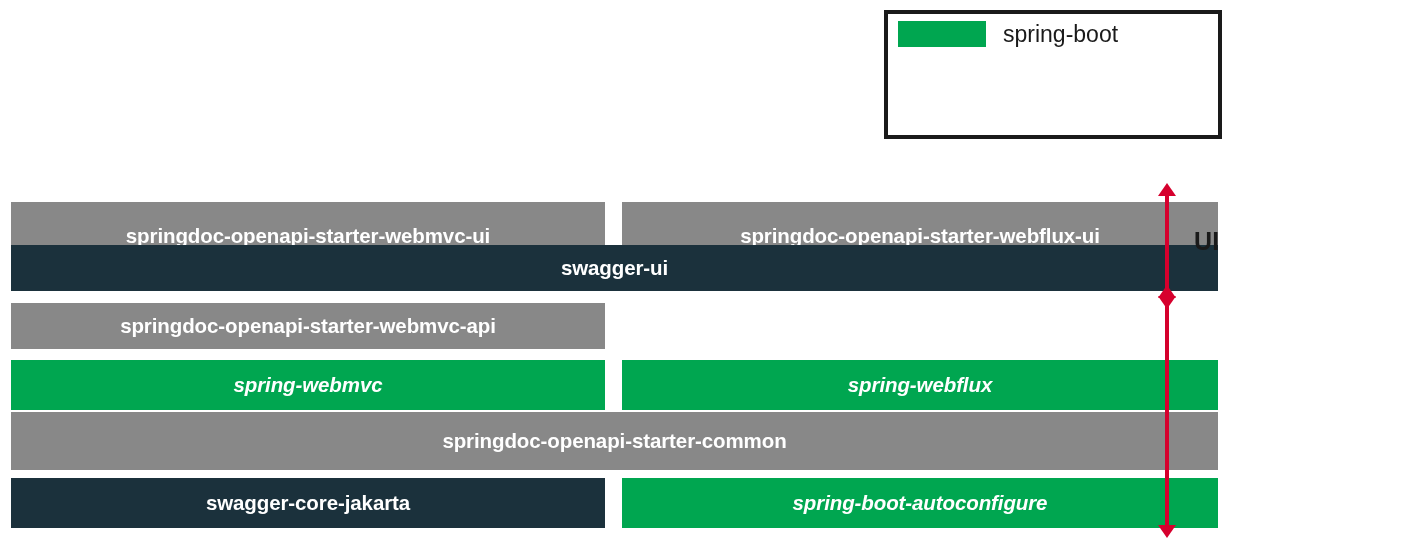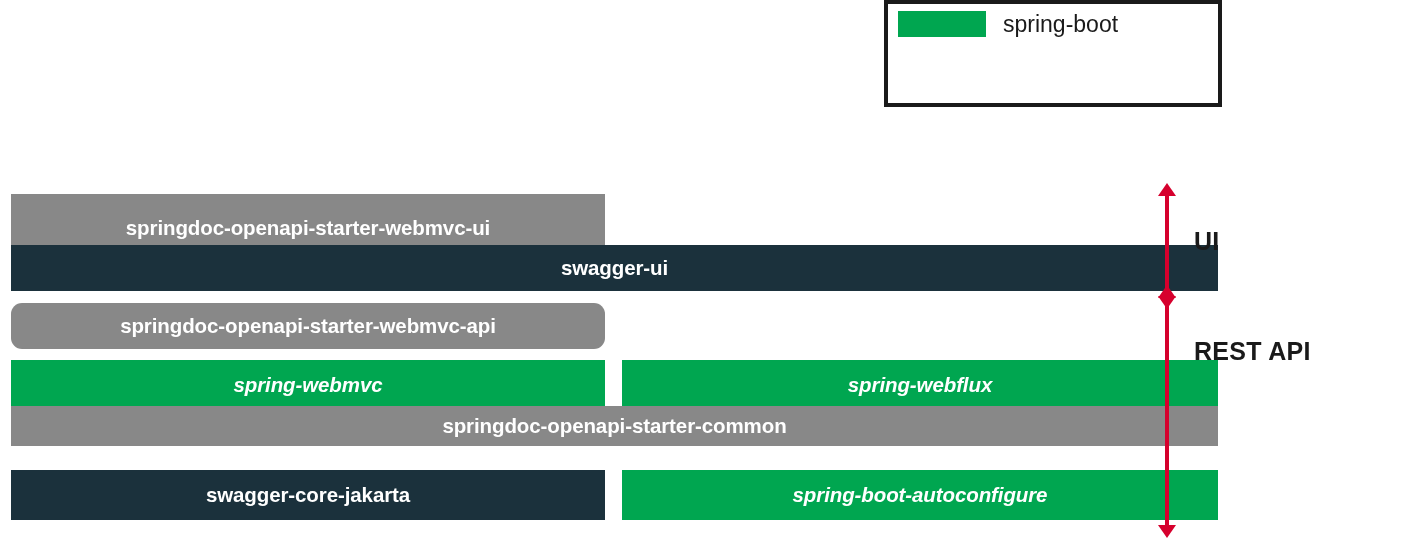--- a/index.html
+++ b/index.html
@@ -12,23 +12,23 @@
     height: 538px;
     position: relative;
     overflow: hidden;
     font-family: "Liberation Sans", sans-serif;
   }
 
   
   #legend {
     position: absolute;
     left: 884px;
-    top: 0;
+    top: 10px;
     width: 338px;
-    height: 107px;
+    height: 129px;
     box-sizing: border-box;
     border: 4px solid #1a1a1a;
     background: #ffffff;
   }
   #legend .legend-rows {
     position: absolute;
     left: 10px;
     top: 6px;
     right: 6px;
     bottom: 6px;
@@ -76,26 +76,26 @@
   .c-gray  { background: #888888; }
   .c-dark  { background: #1b313c; }
   .c-green { background: #00a650; font-style: italic; }
 
   
   .col-left  { left: 0px;   width: 594px; }
   .col-right { left: 611px; width: 596px; }
   .col-full  { left: 0px;   width: 1207px; }
 
   
-  .row-1 { top: 8px;   height: 67px; }
+  .row-1 { top: 16px;   height: 67px; }
   .row-2 { top: 59px;  height: 46px; }
-  .row-3 { top: 117px; height: 46px; border-radius: 11px; }
+  .row-3 { top: 117px; height: 46px; }
   .row-4 { top: 174px; height: 50px; }
-  .row-5 { top: 220px; height: 40px; text-align: right; }
-  .row-6 { top: 284px; height: 50px; }
+  .row-5 { top: 226px; height: 58px; text-align: right; }
+  .row-6 { top: 292px; height: 50px; }
 
   
   #annotations {
     position: absolute;
     left: 1156px;
     top: 180px;
     width: 182px;
     height: 358px;
   }
   .arrow {
@@ -141,20 +141,21 @@
     </div>
 
 
 
   </div>
 </div>
 
 <div id="stack">
 
   <div class="box c-gray col-left row-1">springdoc-openapi-starter-webmvc-ui</div>
+  <div class="box c-gray col-right row-1">springdoc-openapi-starter-webflux-ui</div>
 
   <div class="box c-dark col-full row-2">swagger-ui</div>
 
   <div class="box c-gray col-left row-3">springdoc-openapi-starter-webmvc-api</div>
 
   <div class="box c-green col-left row-4">spring-webmvc</div>
   <div class="box c-green col-right row-4">spring-webflux</div>
 
   <div class="box c-gray col-full row-5">springdoc-openapi-starter-common</div>
 
@@ -168,15 +169,14 @@
   <div class="arrow arrow-ui">
     <span class="arrowhead head-up"></span>
     <span class="arrowhead head-down"></span>
   </div>
   <div class="ann-label label-ui">UI</div>
 
   <div class="arrow arrow-rest">
     <span class="arrowhead head-up"></span>
     <span class="arrowhead head-down"></span>
   </div>
-  <div class="ann-label label-rest">REST API</div>
 
 </div>
 
 </body></html>

